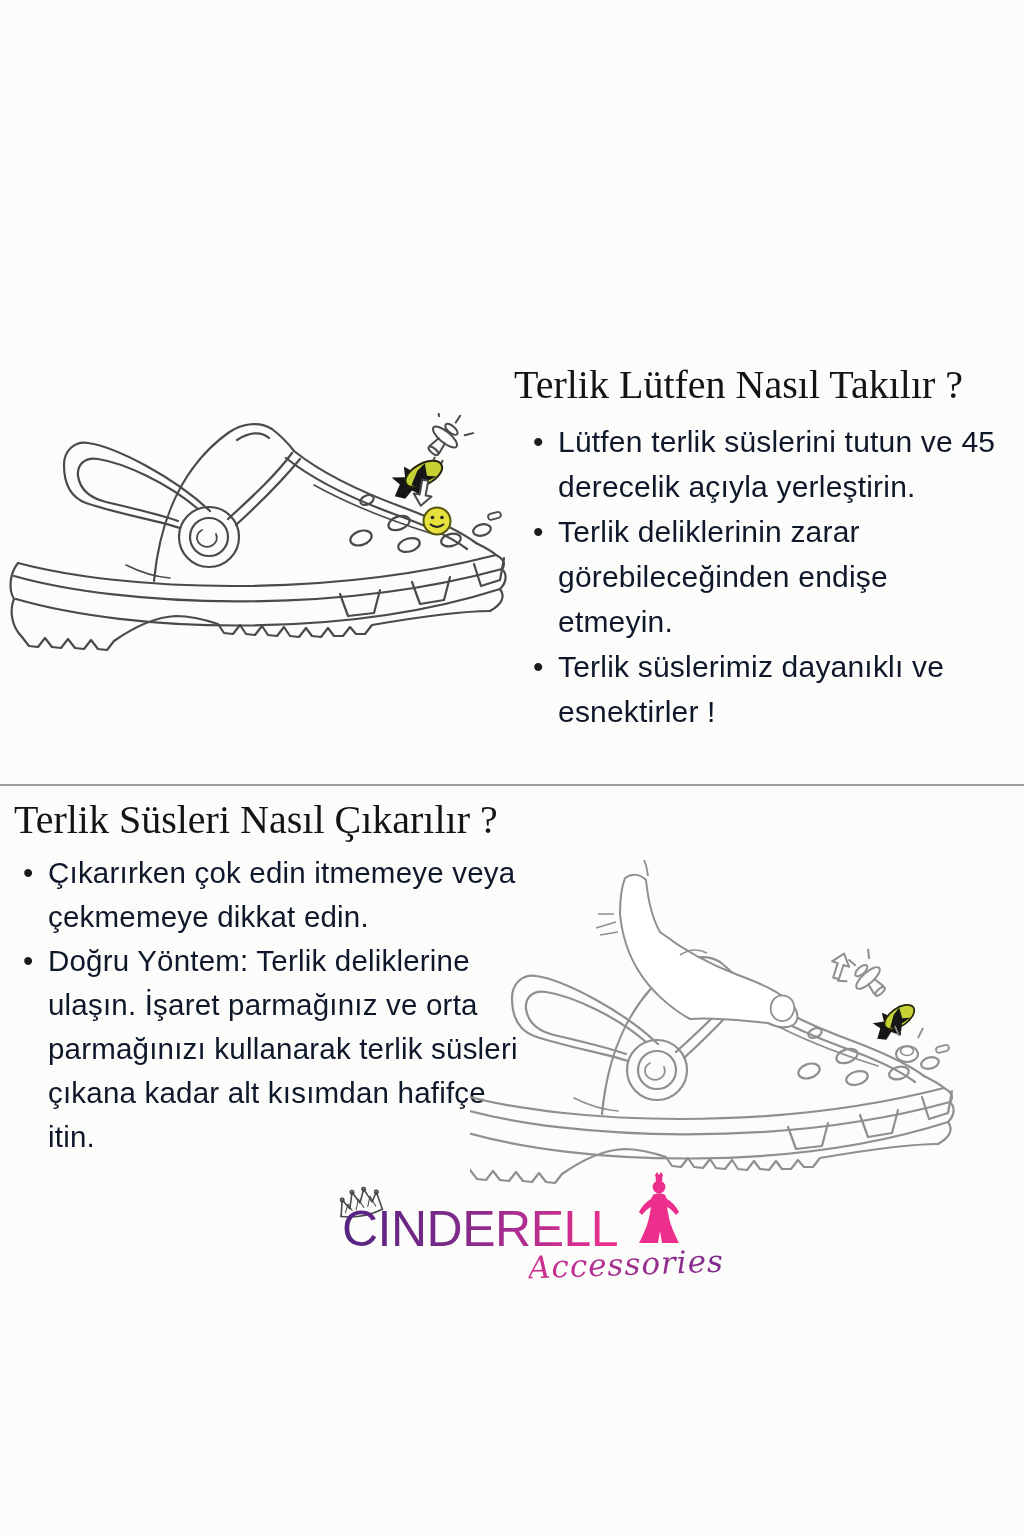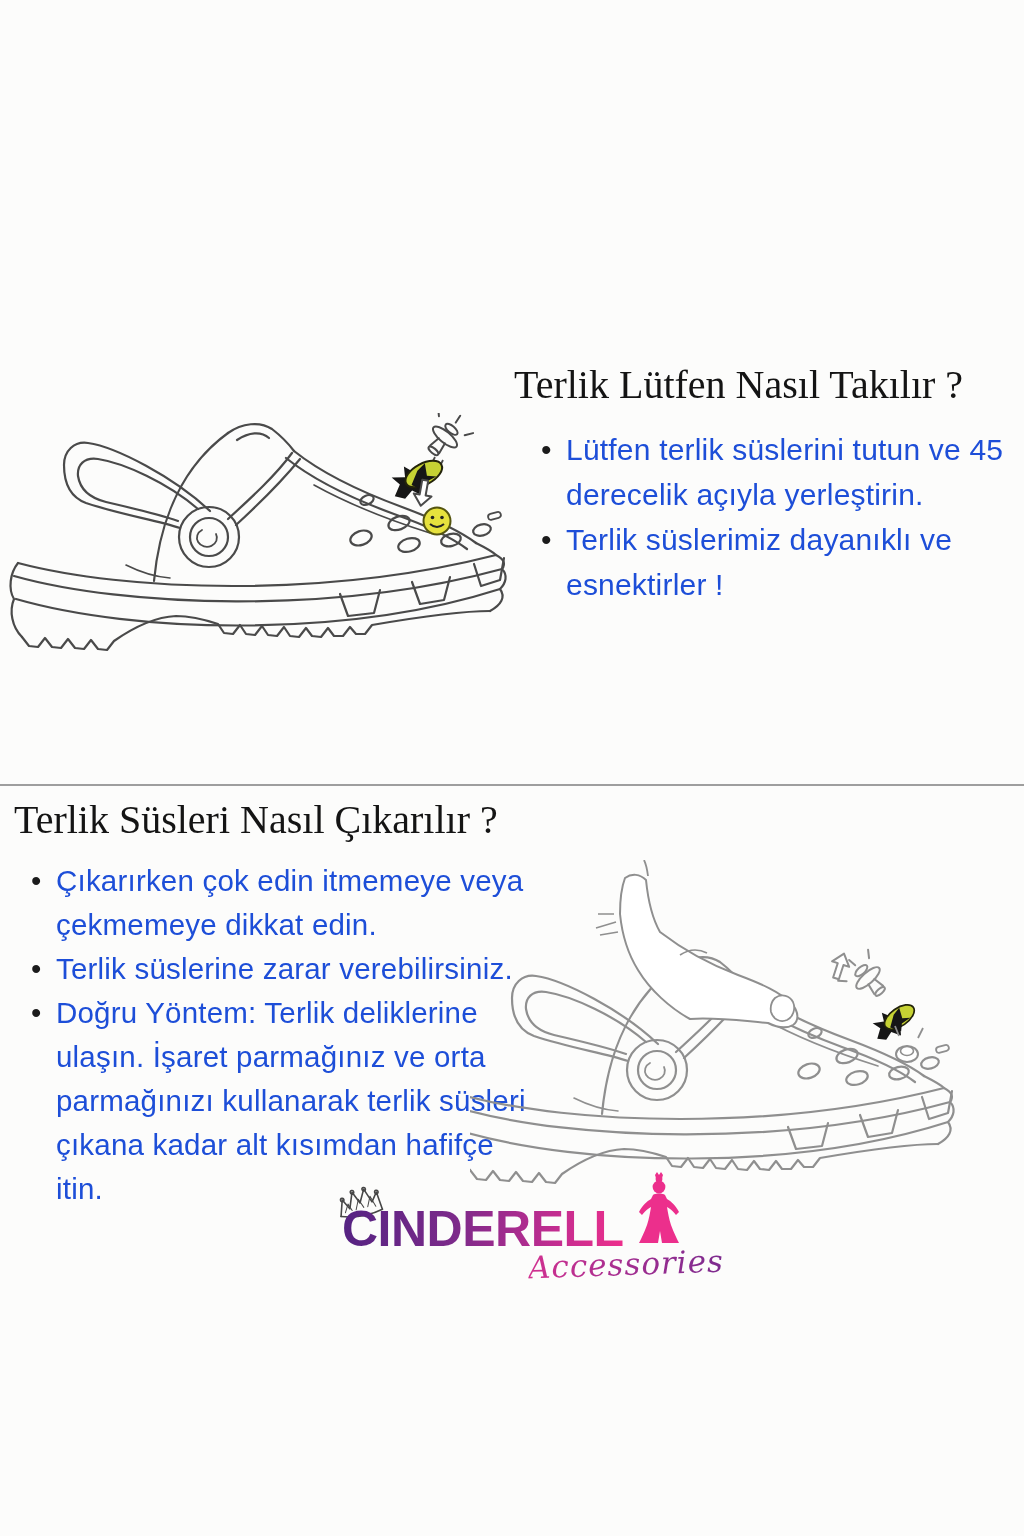--- a/index.html
+++ b/index.html
@@ -9,36 +9,36 @@
     font-family:"Liberation Sans",sans-serif;
   }
   .title{
     position:absolute;
     font-family:"Liberation Serif","DejaVu Serif",serif;
     font-size:40px;line-height:1.15;color:#141414;white-space:nowrap;
   }
   .title-attach{left:514px;top:362px;}
   .title-remove{left:14px;top:797px;font-family:Liberation Serif, serif;}
   .bullets{
-    position:absolute;margin:8px;padding:0;list-style:none;
-    color:#1d4ed8;font-size:30px;line-height:45px;letter-spacing:.2px;
+    position:absolute;margin:0;padding:0;list-style:none;
+    color:#0f172a;font-size:30px;line-height:45px;letter-spacing:.2px;
   }
   .bullets li{position:relative;padding-left:26px;}
   .bullets li::before{content:"•";position:absolute;left:1px;top:0;color:#1b1b1b;}
   .bullets-attach{left:532px;top:419px;width:472px;}
   .bullets-remove{left:22px;top:851px;width:502px;font-size:29.5px;line-height:44px;}
   .divider{position:absolute;left:0;top:784px;width:1024px;height:2px;background:#9e9e9e;}
   .illus{position:absolute;}
   .illus-attach{left:4px;top:413px;color:#4a4a4a;}
   .illus-remove{left:470px;top:860px;color:#8f8f8f;}
   
   .logo{position:absolute;left:336px;top:1170px;width:374px;height:120px;}
   .wordmark{
     position:absolute;left:6px;top:30px;
-    font-weight:700;font-size:50px;letter-spacing:-.5px;white-space:nowrap;
+    font-weight:400;font-size:50px;letter-spacing:-.5px;white-space:nowrap;
     background:linear-gradient(90deg,#552382 0%,#7c2a8a 40%,#c12d90 75%,#ee2f8c 100%);
     -webkit-background-clip:text;background-clip:text;color:transparent;
   }
   .crown{position:absolute;left:-2px;top:16px;transform:rotate(-10deg);}
   .princess{position:absolute;left:300px;top:2px;}
   .tagline{
     position:absolute;left:192px;top:76px;
     font-family:"DejaVu Serif",serif;font-style:italic;
     font-size:31px;letter-spacing:1px;transform:rotate(-2deg);white-space:nowrap;
     background:linear-gradient(90deg,#d23190 0%,#9a2d90 60%,#7c2b8e 100%);
@@ -102,20 +102,21 @@
         </g>
         <path id="arrowShape" d="M-3,-13 L3,-13 L3,2 L9,2 L0,13 L-9,2 L-3,2 Z" fill="#ffffff" stroke="currentColor" stroke-width="2" stroke-linejoin="round"></path>
       </defs>
     </svg>
   </div>
 
   <div class="title title-attach">Terlik Lütfen Nasıl Takılır ?</div>
 
   <ul class="bullets bullets-attach">
     <li>Lütfen terlik süslerini tutun ve 45 derecelik açıyla yerleştirin.</li>
+    <li>Terlik deliklerinin zarar görebileceğinden endişe etmeyin.</li>
     <li>Terlik süslerimiz dayanıklı ve esnektirler !</li>
   </ul>
 
   <svg class="illus illus-attach" width="516" height="292" viewBox="0 0 516 292">
     <use href="#clog"></use>
     <g transform="translate(441,24) rotate(40)">
       <use href="#pin"></use>
     </g>
     <path d="M431,44 L426,54 M439,47 L434,57" stroke="currentColor" stroke-width="1.8" fill="none"></path>
     <g transform="translate(418,62) rotate(-28)">
@@ -131,21 +132,20 @@
       <path d="M426,111 Q433,117 440,111" stroke="#222" stroke-width="2" fill="none"></path>
     </g>
   </svg>
 
   <div class="divider"></div>
 
   <div class="title title-remove">Terlik Süsleri Nasıl Çıkarılır ?</div>
 
   <ul class="bullets bullets-remove">
     <li>Çıkarırken çok edin itmemeye veya çekmemeye dikkat edin.</li>
-    <li>Terlik süslerine zarar verebilirsiniz.</li>
     <li>Doğru Yöntem: Terlik deliklerine ulaşın. İşaret parmağınız ve orta parmağınızı kullanarak terlik süsleri çıkana kadar alt kısımdan hafifçe itin.</li>
   </ul>
 
   <svg class="illus illus-remove" width="554" height="334" viewBox="0 0 554 334">
     <g transform="translate(-18,86)">
       <use href="#clog"></use>
     </g>
     <g>
       <path d="M176,20 C178,40 182,58 190,72 C216,92 244,106 268,115 C292,124 310,132 322,144 C329,152 329,161 323,165 C316,169 306,167 298,163 C273,161 246,157 220,159 C200,148 180,130 168,110 C158,94 152,74 150,54 C150,38 152,26 155,18 C162,13 170,14 176,20 Z" fill="#ffffff" stroke="currentColor" stroke-width="2" stroke-linejoin="round"></path>
       <path d="M178,16 C177,8 176,4 174,0" stroke="currentColor" stroke-width="1.8" fill="none"></path>

